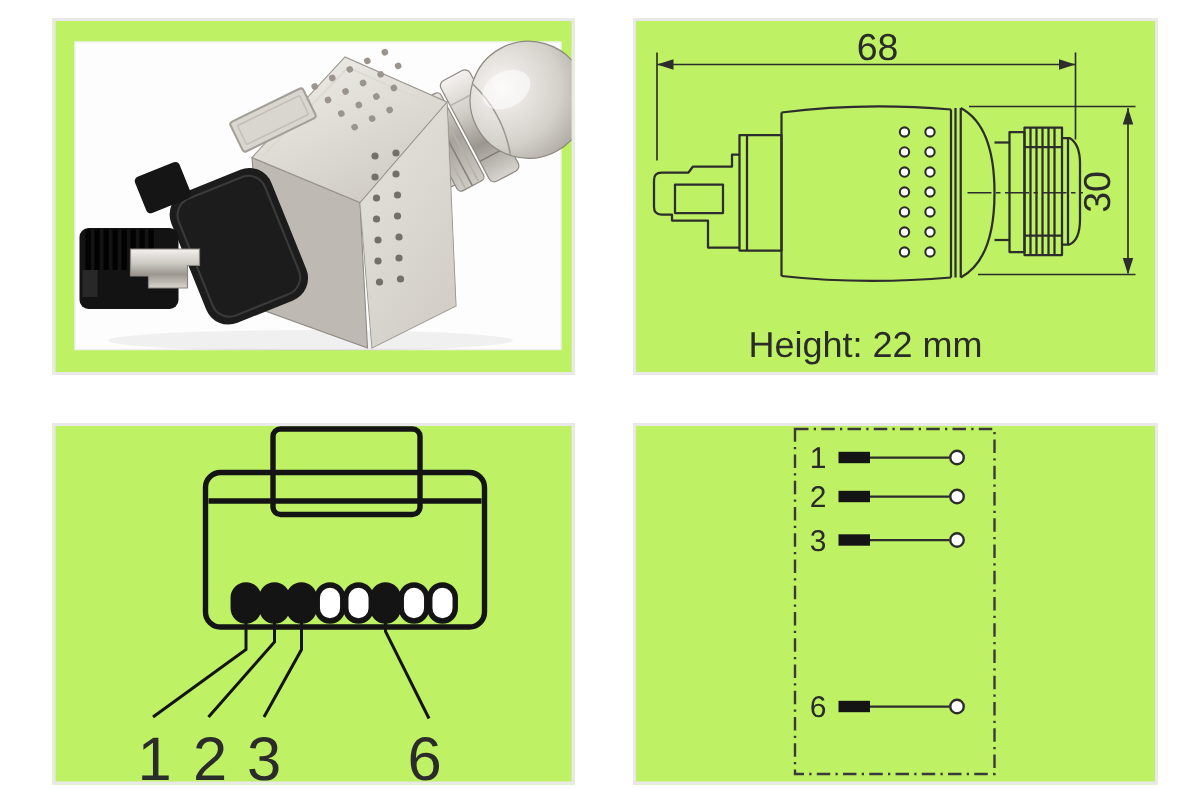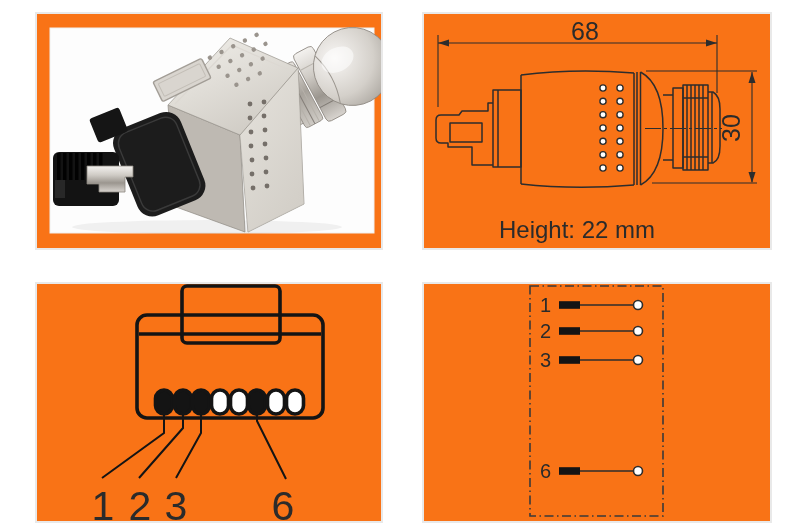--- a/index.html
+++ b/index.html
@@ -1,21 +1,21 @@
 <!DOCTYPE html>
 <html><head>
 <meta charset="utf-8">
 <style>
   html,body{margin:0;padding:0;background:#ffffff;}
   .page{
     position:relative;width:800px;height:526px;background:#ffffff;
     font-family:"Liberation Sans",sans-serif;overflow:hidden;
   }
   .panel{
-    position:absolute;background:#f97316;border:2px solid #e9e9e9;
+    position:absolute;background:#bef264;border:2px solid #e9e9e9;
     box-sizing:border-box;
   }
   #panel-photo     {left:35px;  top:12px;  width:348px; height:238px;}
   #panel-dims      {left:422px; top:12px;  width:350px; height:238px;}
   #panel-pinout    {left:35px;  top:282px; width:348px; height:241px;}
   #panel-schematic {left:422px; top:282px; width:350px; height:241px;}
   svg{display:block;}
   svg text{font-family:"Liberation Sans",sans-serif;fill:#2b2b2b;}
   .draw{stroke:#2d2d2d;fill:none;stroke-width:1.5;stroke-linejoin:round;stroke-linecap:butt;}
   .thin{stroke:#2d2d2d;fill:none;stroke-width:1.1;}

